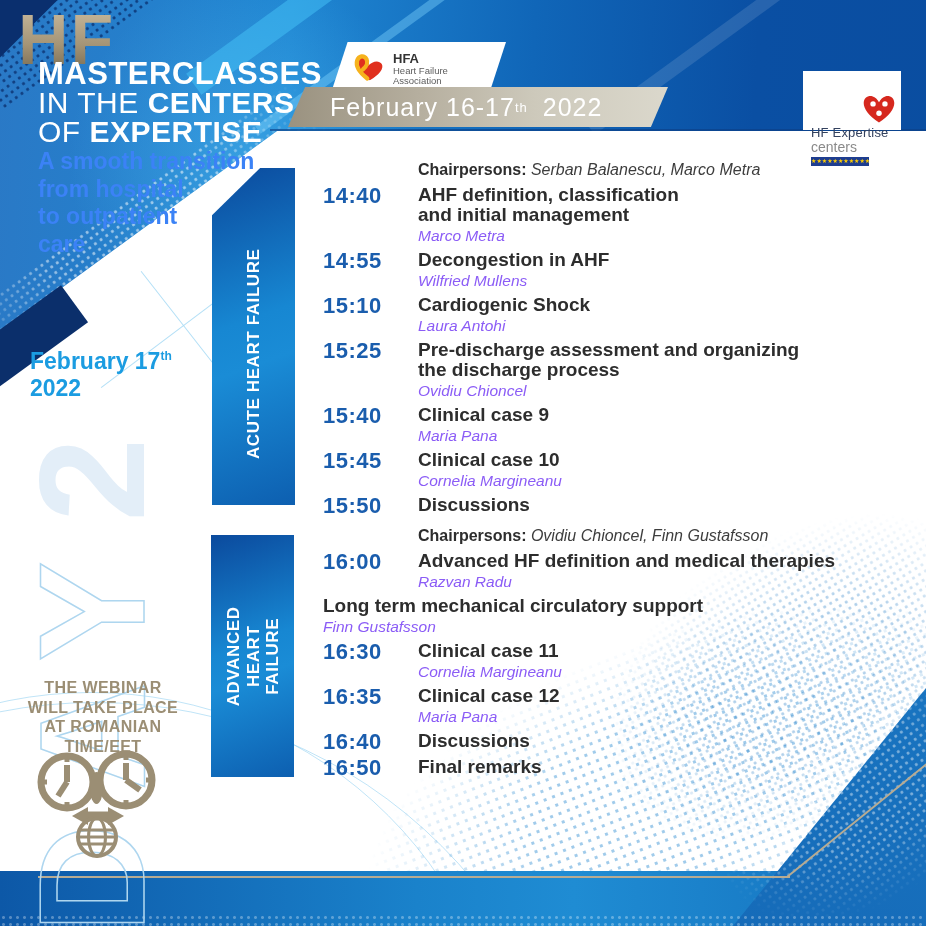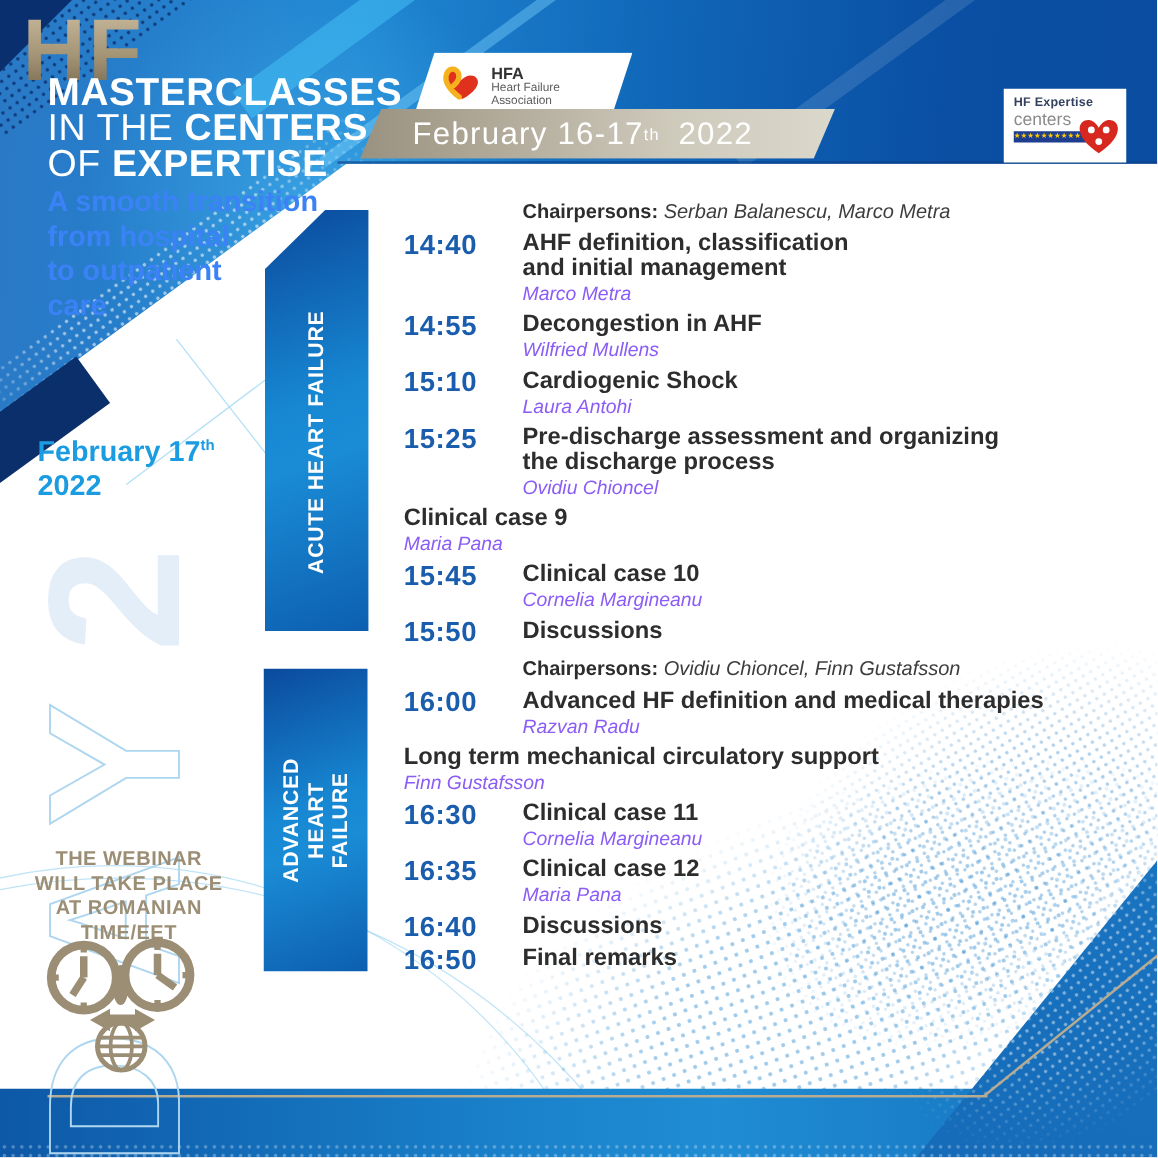--- a/index.html
+++ b/index.html
@@ -82,21 +82,21 @@
     clip-path:polygon(4.5% 0,100% 0,95.5% 100%,0 100%);
     background:linear-gradient(90deg,#9a9280 0%,#b6af9f 35%,#cdc9bb 65%,#dbd8cc 100%);
     display:flex;align-items:center;padding-left:42px;box-sizing:border-box;
     color:#fff;font-size:25px;font-weight:500;letter-spacing:1px;}
   .date-banner sup{font-size:13px;}
   .date-banner .yr{margin-left:15px;}
 
   
   .exp-box{left:803px;top:71px;width:98px;height:59px;background:#fff;
     padding:6px 6px 4px 8px;box-sizing:border-box;}
-  .exp-l1{font-size:10px;font-weight:bold;color:#33415e;letter-spacing:.2px;}
+  .exp-l1{font-size:13px;font-weight:normal;color:#33415e;letter-spacing:.2px;margin-top:48px;}
   .exp-l2{font-size:14px;color:#8a8a8a;margin-top:-1px;}
   .exp-stars{width:58px;height:9px;background:#1e3d8f;color:#ffcc00;font-size:6px;
     line-height:9px;letter-spacing:0;overflow:hidden;text-align:center;margin-top:2px;}
   .exp-heart{position:absolute;right:5px;top:22px;}
 
   
   .side-date{left:30px;top:348px;color:#1b9ce1;font-size:23px;font-weight:bold;
     line-height:1.18;z-index:5;}
   .side-date sup{font-size:12px;}
   .wm{left:-193px;top:560px;width:570px;height:175px;transform:rotate(-90deg);
@@ -276,20 +276,21 @@
       </div>
       <div class="row">
         <div class="time">15:25</div>
         <div class="cell">
           <div class="title">Pre-discharge assessment and organizing
 the discharge process</div>
           <div class="speaker">Ovidiu Chioncel</div>
         </div>
       </div>
       <div class="row">
+        <div class="time">15:40</div>
         <div class="cell">
           <div class="title">Clinical case 9</div>
           <div class="speaker">Maria Pana</div>
         </div>
       </div>
       <div class="row">
         <div class="time">15:45</div>
         <div class="cell">
           <div class="title">Clinical case 10</div>
           <div class="speaker">Cornelia Margineanu</div>

